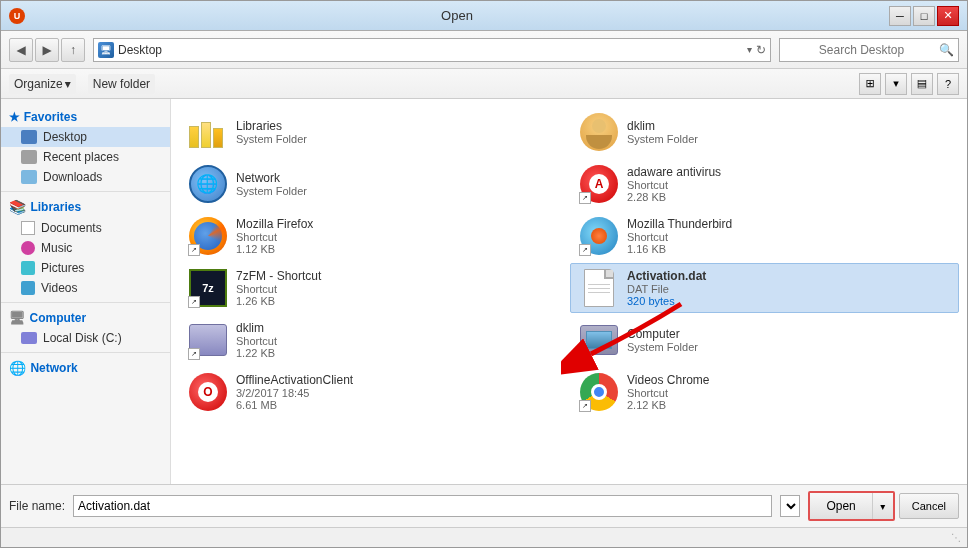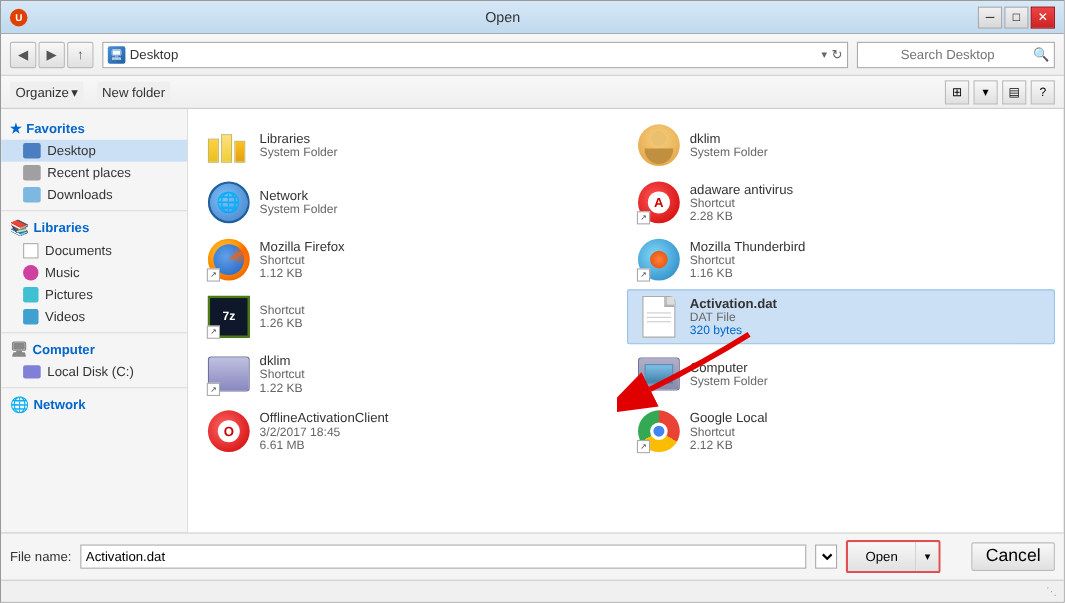--- a/index.html
+++ b/index.html
@@ -393,23 +393,22 @@
       align-items: center;
       justify-content: center;
     }
 
     .cancel-btn {
       height: 26px;
       padding: 0 12px;
       background: linear-gradient(to bottom, #f8f8f8, #e0e0e0);
       border: 1px solid #bbb;
       cursor: pointer;
-      font-size: 16px;
+      font-size: 11px;
       border-radius: 2px;
-      margin-left: 24px;
     }
 
     .status-bar {
       height: 20px;
       background: #f0f0f0;
       border-top: 1px solid #ccc;
       display: flex;
       align-items: center;
       justify-content: flex-end;
       padding: 0 4px;
@@ -718,20 +717,21 @@
             <div class="file-item-size">1.16 KB</div>
           </div>
         </div>
 
         <div class="file-item">
           <div class="file-item-icon" style="position:relative;">
             <div class="sevenz-icon">7z</div>
             <div class="shortcut-arrow" style="position:absolute;bottom:0;left:0;width:12px;height:12px;background:white;border:1px solid #aaa;font-size:7px;display:flex;align-items:center;justify-content:center;">↗</div>
           </div>
           <div class="file-item-info">
+            <div class="file-item-name">7zFM - Shortcut</div>
             <div class="file-item-type">Shortcut</div>
             <div class="file-item-size">1.26 KB</div>
           </div>
         </div>
 
         <div class="file-item selected" style="border:1px solid #99c0e8; background:#cce0f5;">
           <div class="file-item-icon">
             <div class="dat-file-icon" style="width:30px;height:38px;background:white;border:1px solid #aaa;border-radius:0 5px 0 0;position:relative;">
               <div style="position:absolute;top:0;right:0;width:8px;height:8px;background:#ddd;border-left:1px solid #aaa;border-bottom:1px solid #aaa;"></div>
               <div style="position:absolute;top:14px;left:3px;right:3px;height:1px;background:#ccc;"></div>
@@ -784,21 +784,21 @@
         </div>
 
         <div class="file-item">
           <div class="file-item-icon" style="position:relative;">
             <div style="width:38px;height:38px;border-radius:50%;background:conic-gradient(#ea4335 0deg 120deg, #fbbc04 120deg 240deg, #34a853 240deg 360deg);position:relative;display:flex;align-items:center;justify-content:center;">
               <div style="width:16px;height:16px;border-radius:50%;background:#4285f4;border:3px solid white;"></div>
             </div>
             <div class="shortcut-arrow" style="position:absolute;bottom:0;left:0;width:12px;height:12px;background:white;border:1px solid #aaa;font-size:7px;display:flex;align-items:center;justify-content:center;">↗</div>
           </div>
           <div class="file-item-info">
-            <div class="file-item-name">Google Local</div>
+            <div class="file-item-name">Videos Chrome</div>
             <div class="file-item-type">Shortcut</div>
             <div class="file-item-size">2.12 KB</div>
           </div>
         </div>
       </div>
     </div>
   </div>
 
   <div class="bottom-bar">
     <label class="filename-label">File name:</label>

